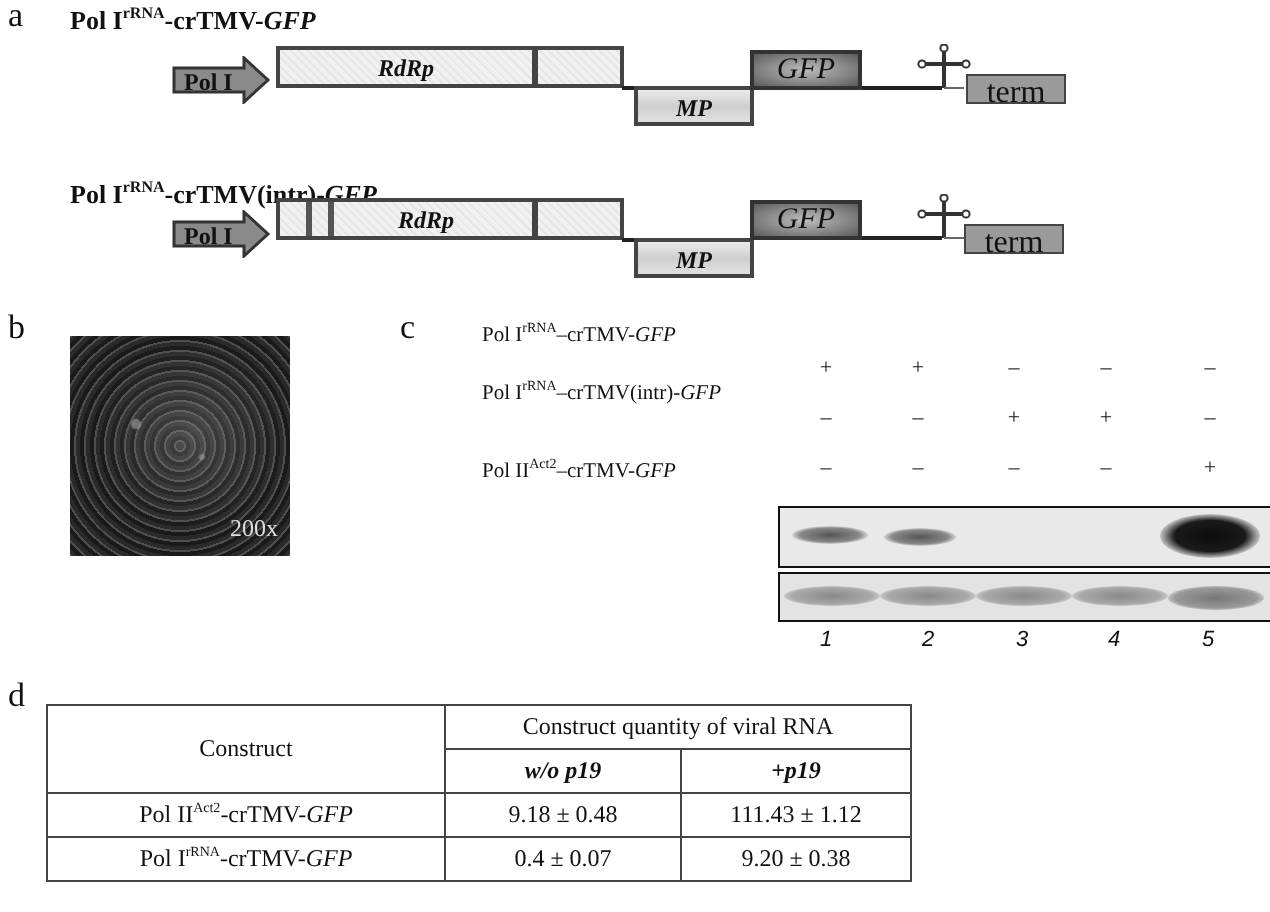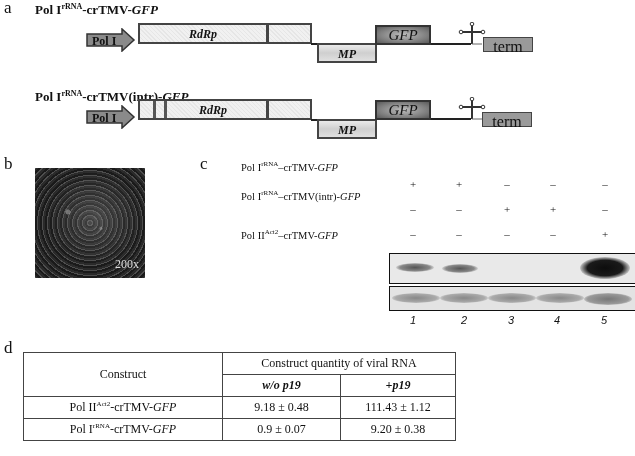--- a/index.html
+++ b/index.html
@@ -171,17 +171,17 @@
     <td class="bi" style="width:117px;">w/o p19</td>
     <td class="bi">+p19</td>
   </tr>
   <tr>
     <td><span>Pol II</span><sup>Act2</sup><span>-crTMV-</span><i>GFP</i></td>
     <td>9.18 ± 0.48</td>
     <td>111.43 ± 1.12</td>
   </tr>
   <tr>
     <td><span>Pol I</span><sup>rRNA</sup><span>-crTMV-</span><i>GFP</i></td>
-    <td>0.9 ± 0.07</td>
+    <td>0.4 ± 0.07</td>
     <td>9.20 ± 0.38</td>
   </tr>
 </tbody>
   </table>
 
 </body></html>

